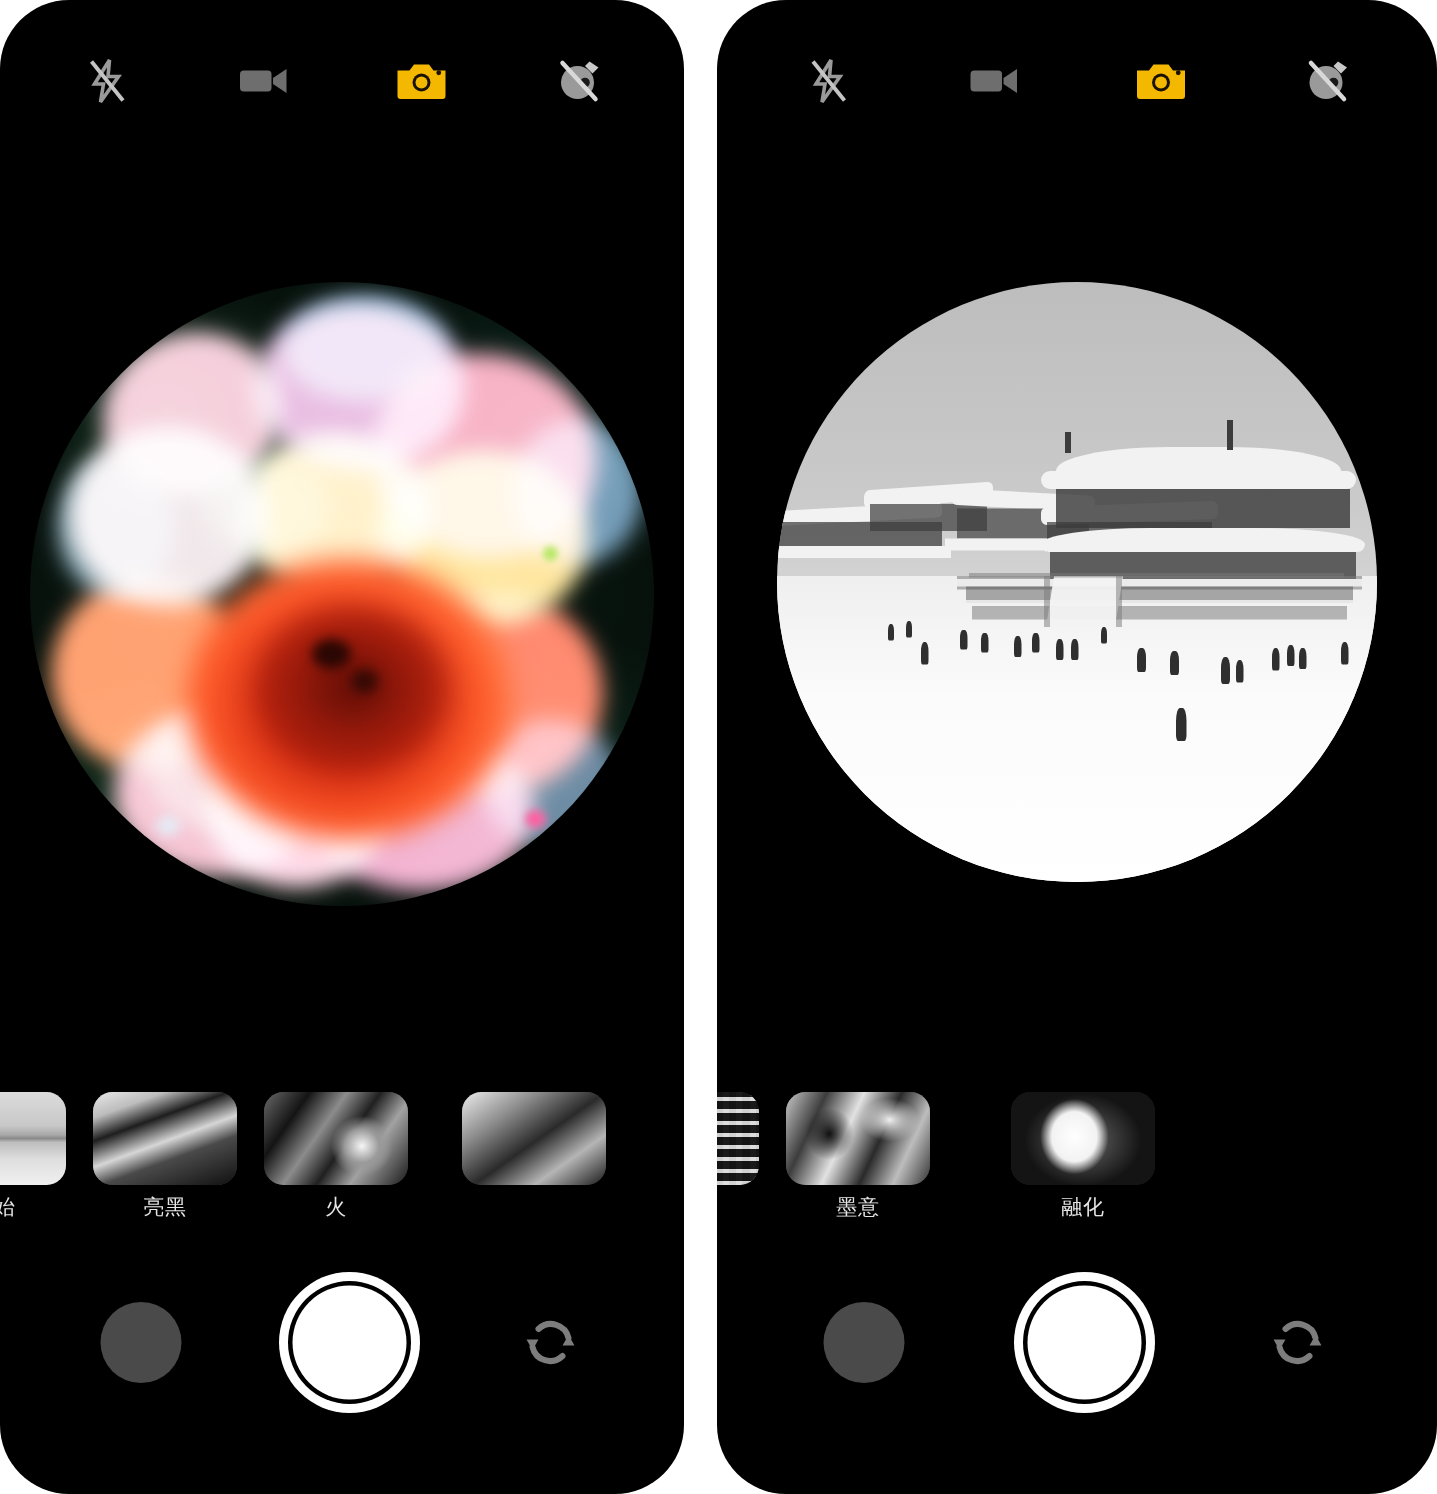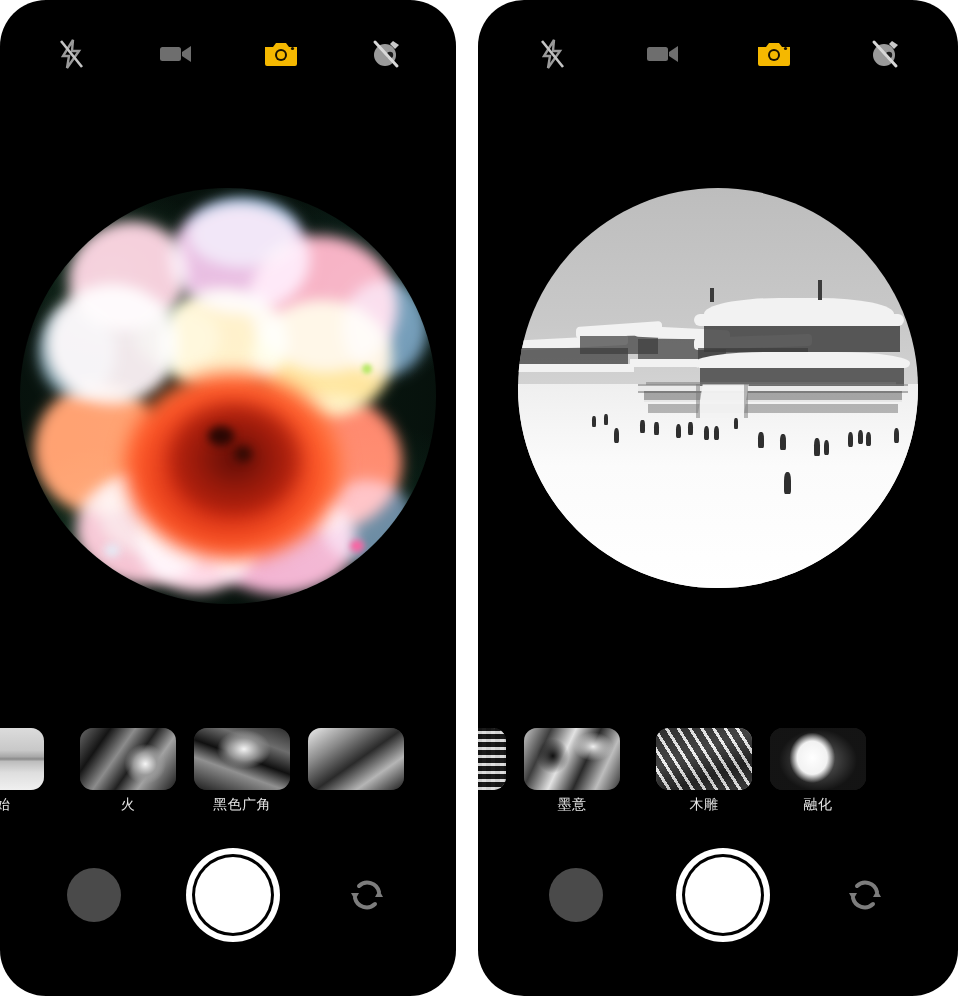--- a/index.html
+++ b/index.html
@@ -326,34 +326,34 @@
     </div>
 
     <div class="strip">
       <div class="filter-item" style="margin-left:-52px;">
         <div class="thumb">
           <div class="tx tx-original"></div>
         </div>
         <div class="filter-label">原始</div>
       </div>
       <div class="spacer-sm" style="width:18px"></div>
-      <div class="spacer-sm" style="width:18px"></div>
       <div class="filter-item">
         <div class="thumb">
+          <div class="tx tx-peak"></div>
+        </div>
+        <div class="filter-label">亮黑</div>
+      </div>
+      <div class="spacer-sm" style="width:18px"></div>
+      <div class="filter-item">
+        <div class="thumb">
           <div class="tx tx-fire"></div>
         </div>
         <div class="filter-label">火</div>
       </div>
       <div class="spacer-sm" style="width:18px"></div>
-      <div class="filter-item">
-        <div class="thumb">
-          <div class="tx tx-wide"></div>
-        </div>
-        <div class="filter-label">黑色广角</div>
-      </div>
       <div class="spacer-sm" style="width:18px"></div>
       <div class="filter-item">
         <div class="thumb">
           <div class="tx tx-edge5"></div>
         </div>
         <div class="filter-label"></div>
       </div>
     </div>
 
     <div class="controls">
@@ -477,26 +477,20 @@
       </div>
       <div class="spacer-sm" style="width:18px"></div>
       <div class="filter-item">
         <div class="thumb">
           <div class="tx tx-ink"></div>
         </div>
         <div class="filter-label">墨意</div>
       </div>
       <div class="spacer-sm" style="width:18px"></div>
       <div class="spacer-sm" style="width:18px"></div>
-      <div class="filter-item">
-        <div class="thumb">
-          <div class="tx tx-wood"></div>
-        </div>
-        <div class="filter-label">木雕</div>
-      </div>
       <div class="spacer-sm" style="width:18px"></div>
       <div class="filter-item">
         <div class="thumb">
           <div class="tx tx-melt"></div>
         </div>
         <div class="filter-label">融化</div>
       </div>
     </div>
 
     <div class="controls">

